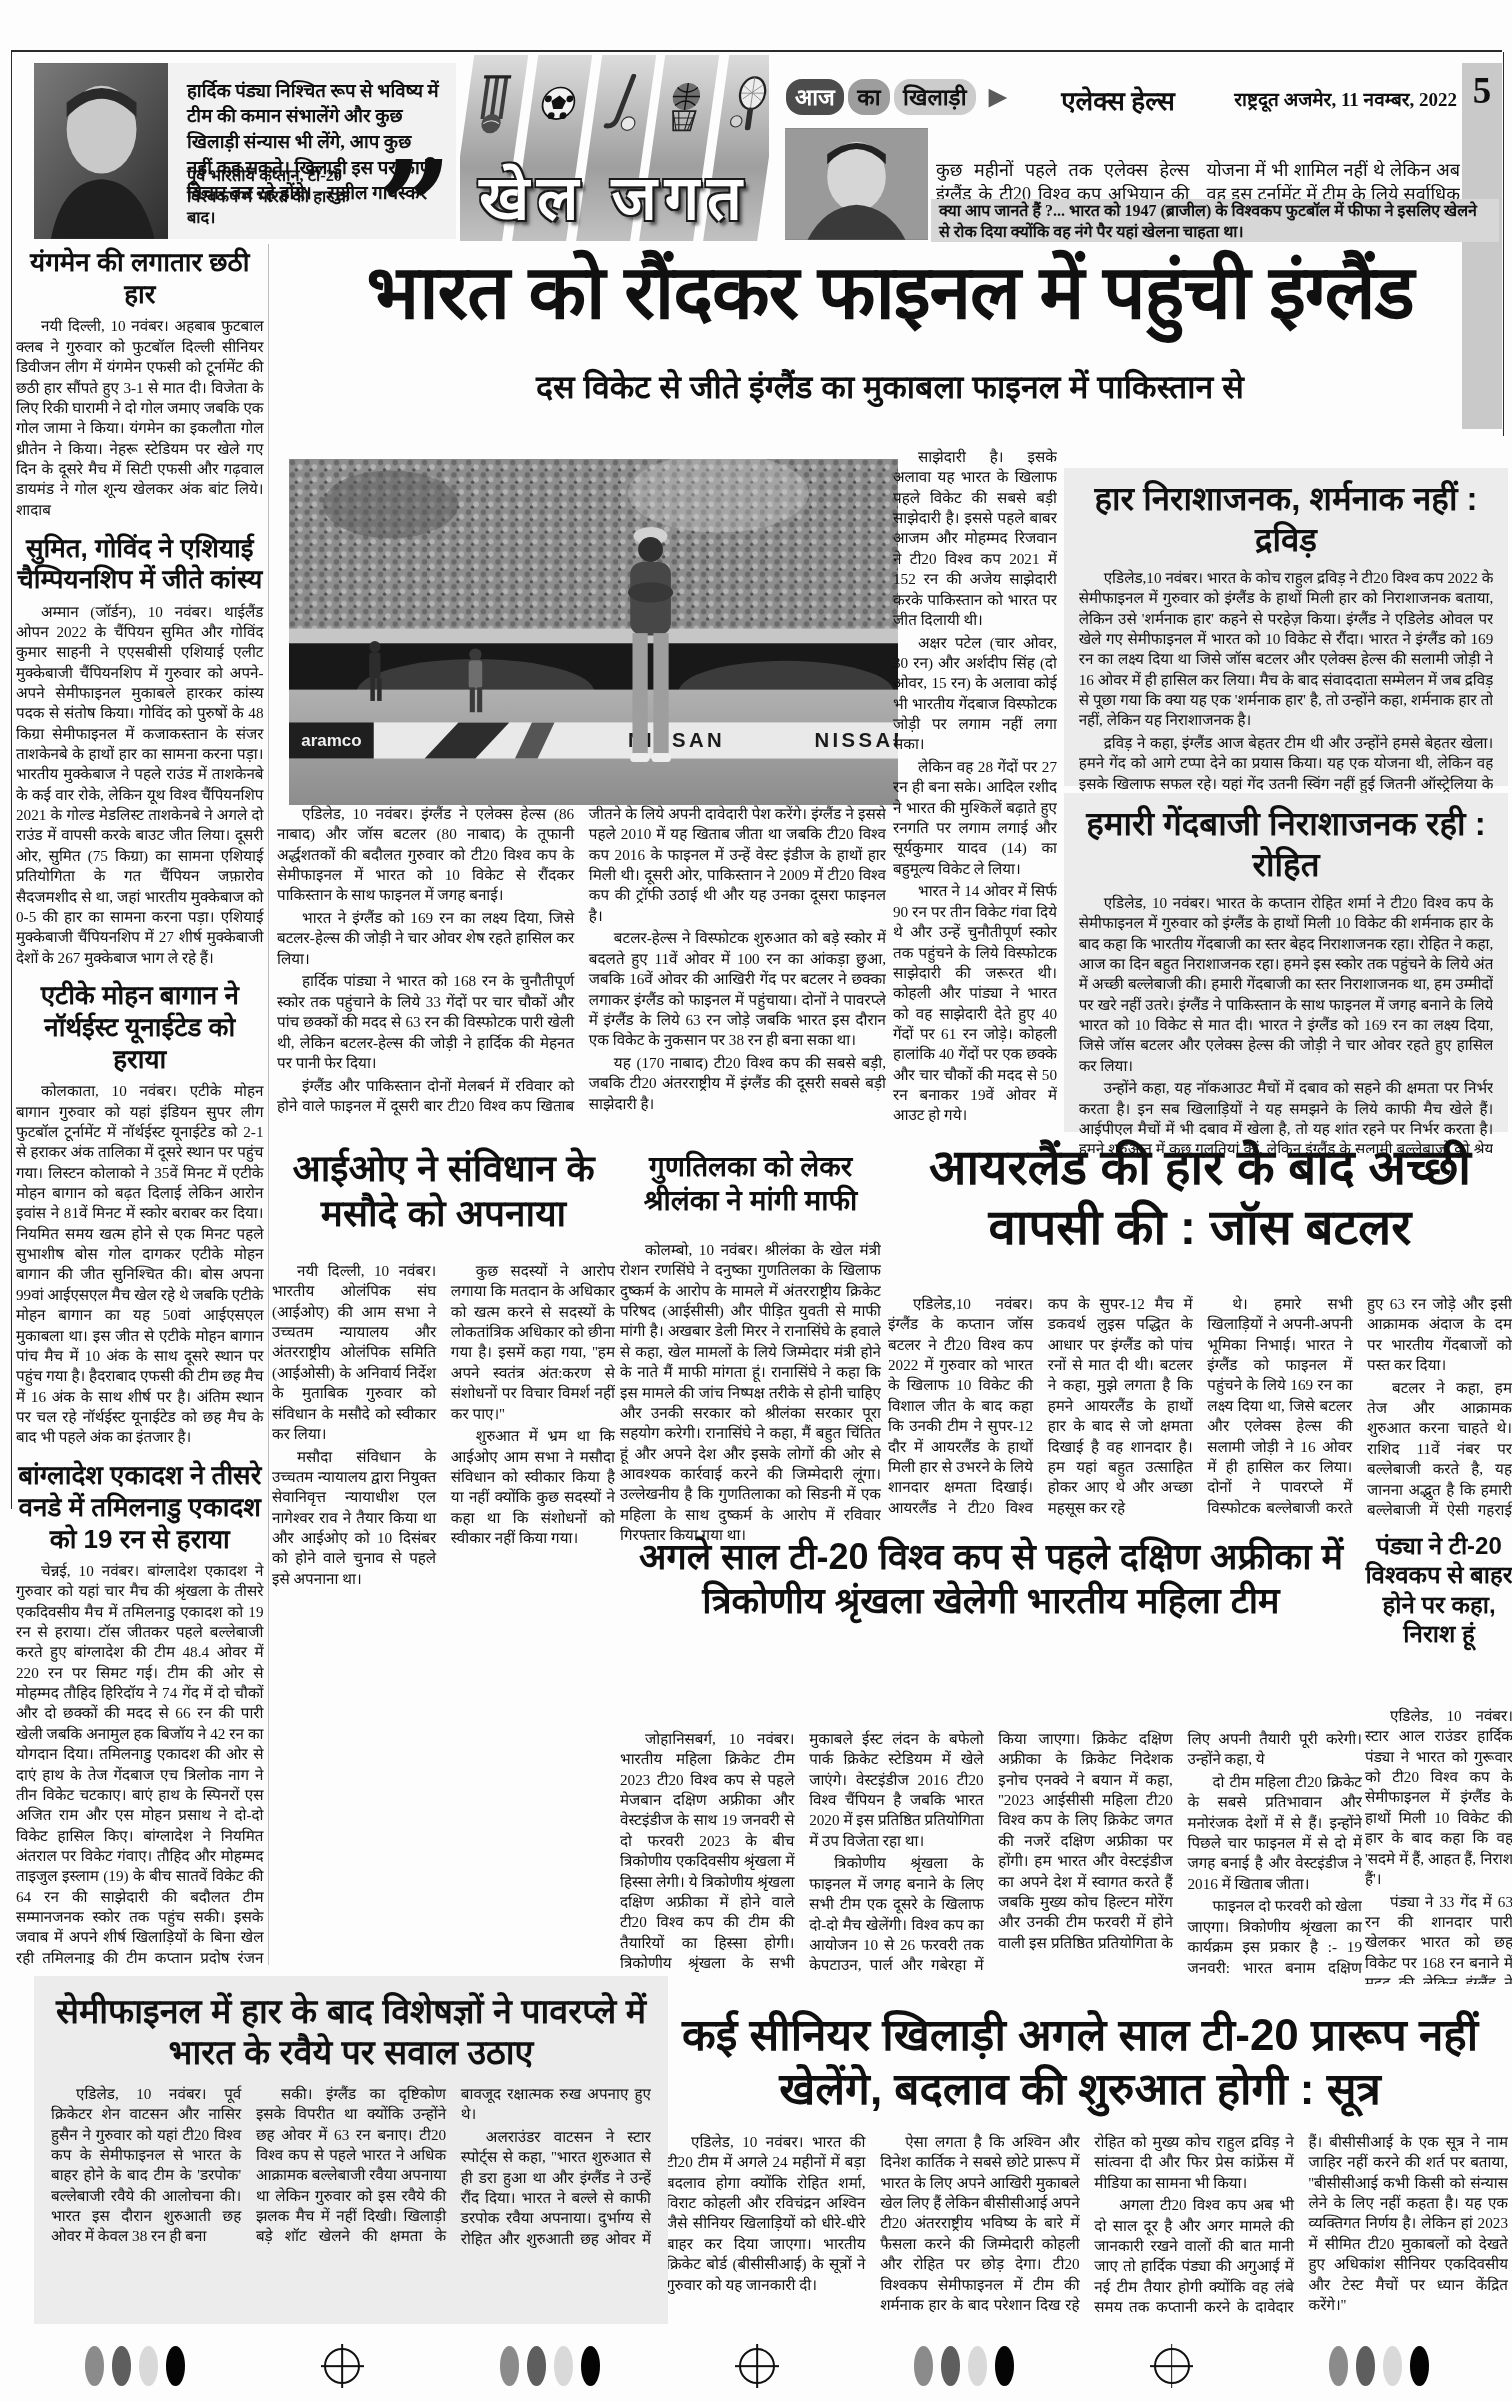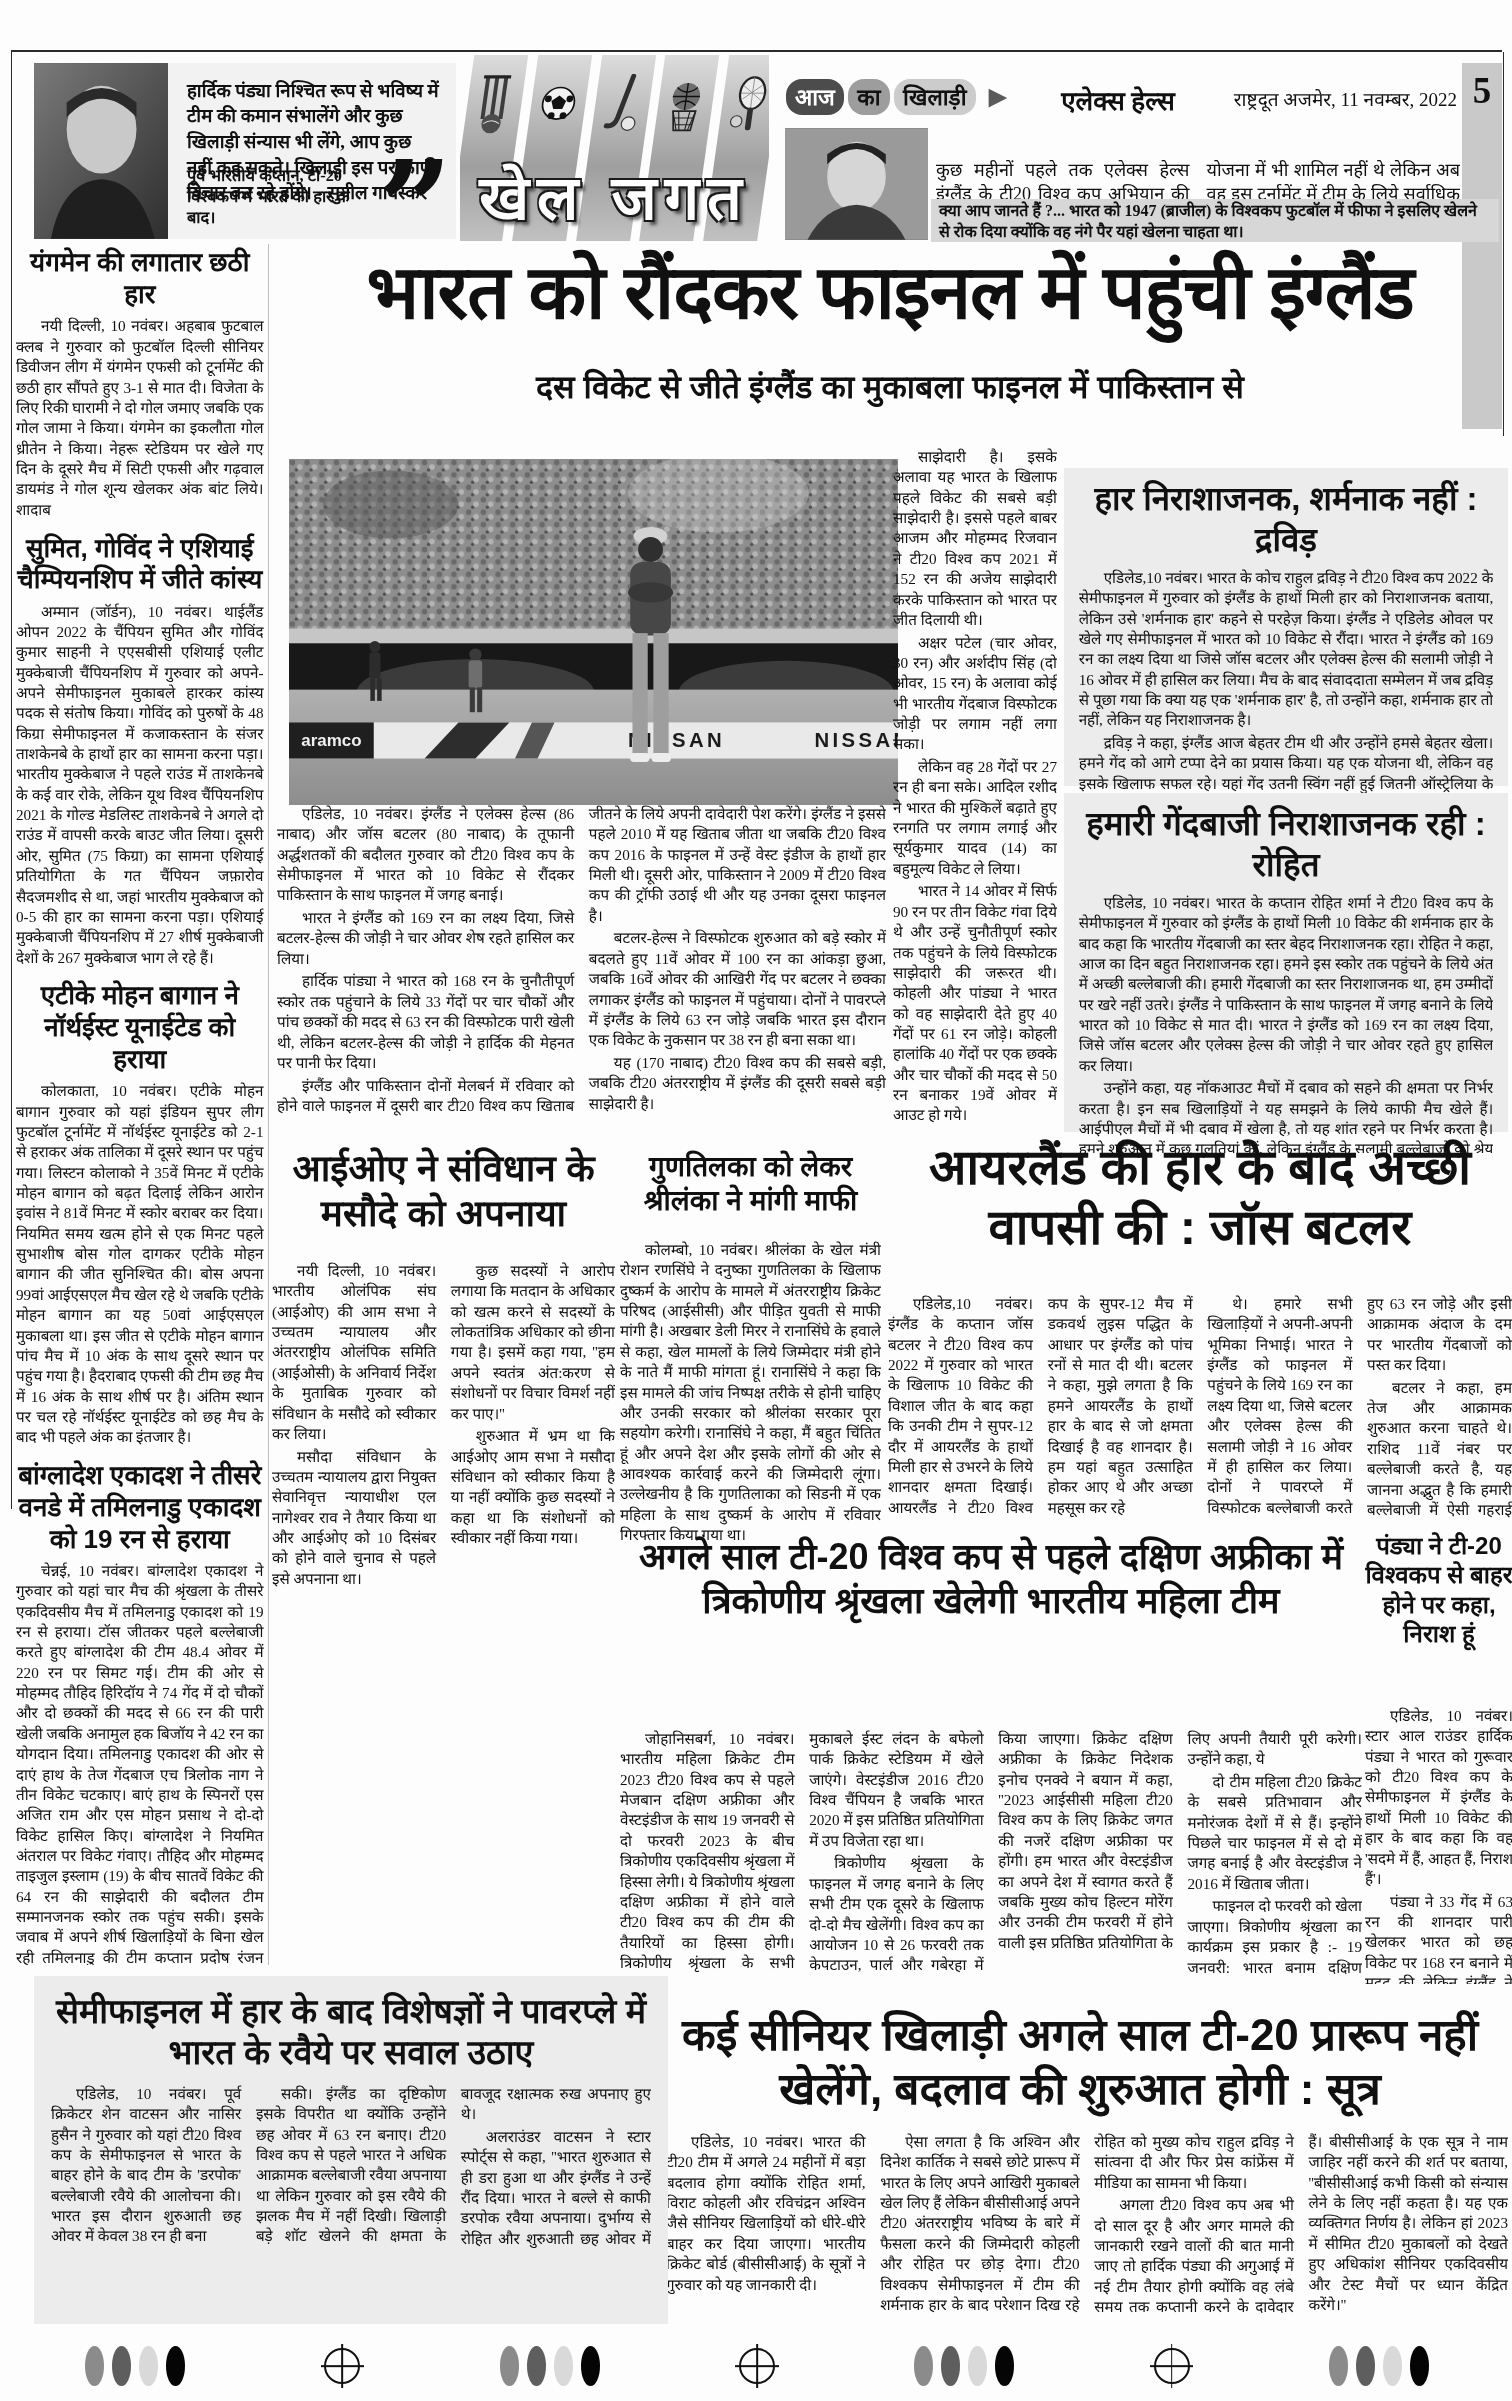--- a/index.html
+++ b/index.html
@@ -26,21 +26,21 @@
        font-family:"Liberation Sans",sans-serif;font-size:61px;font-weight:700;color:#ffffff;letter-spacing:8px;
        text-shadow:2.3px 2.3px 0 #1a1a1a,-1.7px -1.7px 0 #1a1a1a,1.7px -1.7px 0 #1a1a1a,-1.7px 1.7px 0 #1a1a1a,4.5px 5.1px 3.4px rgba(0,0,0,.55);}
   .tp-label{left:786px;top:79px;display:flex;align-items:center;gap:4.5px;font-family:"Liberation Sans",sans-serif;}
   .tp-label span{font-size:22.6px;font-weight:700;padding:2.3px 9px;border-radius:16px;}
   .lbl-a{background:#4c4c4c;color:#fff;}
   .lbl-b{background:#9d9d9d;color:#111;}
   .lbl-c{background:#cccccc;color:#111;}
   .lbl-arrow{font-size:24px;color:#5a5a5a;}
   .tp-photo{left:785px;top:128px;width:143px;height:112px;background:#666;}
   .tp-name{left:960px;top:82px;width:316px;text-align:center;font-size:26px;font-weight:700;margin:0;}
-  .dateline{left:1214px;top:86px;width:243px;font-size:19px;font-weight:400;text-align:right;}
+  .dateline{left:1214px;top:86px;width:243px;font-size:19px;font-weight:700;text-align:right;}
   .page-strip{left:1462px;top:63px;width:40px;height:366px;background:#c9c9c9;text-align:center;}
   .page-num{font-size:37px;font-weight:700;margin-top:5.6px;}
   .tp-cols{left:936px;top:126px;width:524px;height:70px;columns:2;column-gap:17px;
            font-size:18px;line-height:1.35;text-align:justify;overflow:hidden;margin-top:32px;}
   .tp-cols p{margin:0;}
   .know{left:931px;top:199px;width:568px;height:43px;background:#d7d7d7;
         font-size:16px;font-weight:700;line-height:1.3;padding:2.3px 8px;box-sizing:border-box;overflow:hidden;}
   
   .lead-head{left:271px;top:246px;width:1238px;text-align:center;font-family:"Liberation Sans",sans-serif;}
   .lead-head h1{margin:0;font-size:75px;font-weight:800;letter-spacing:-1.1px;line-height:1.25;}

